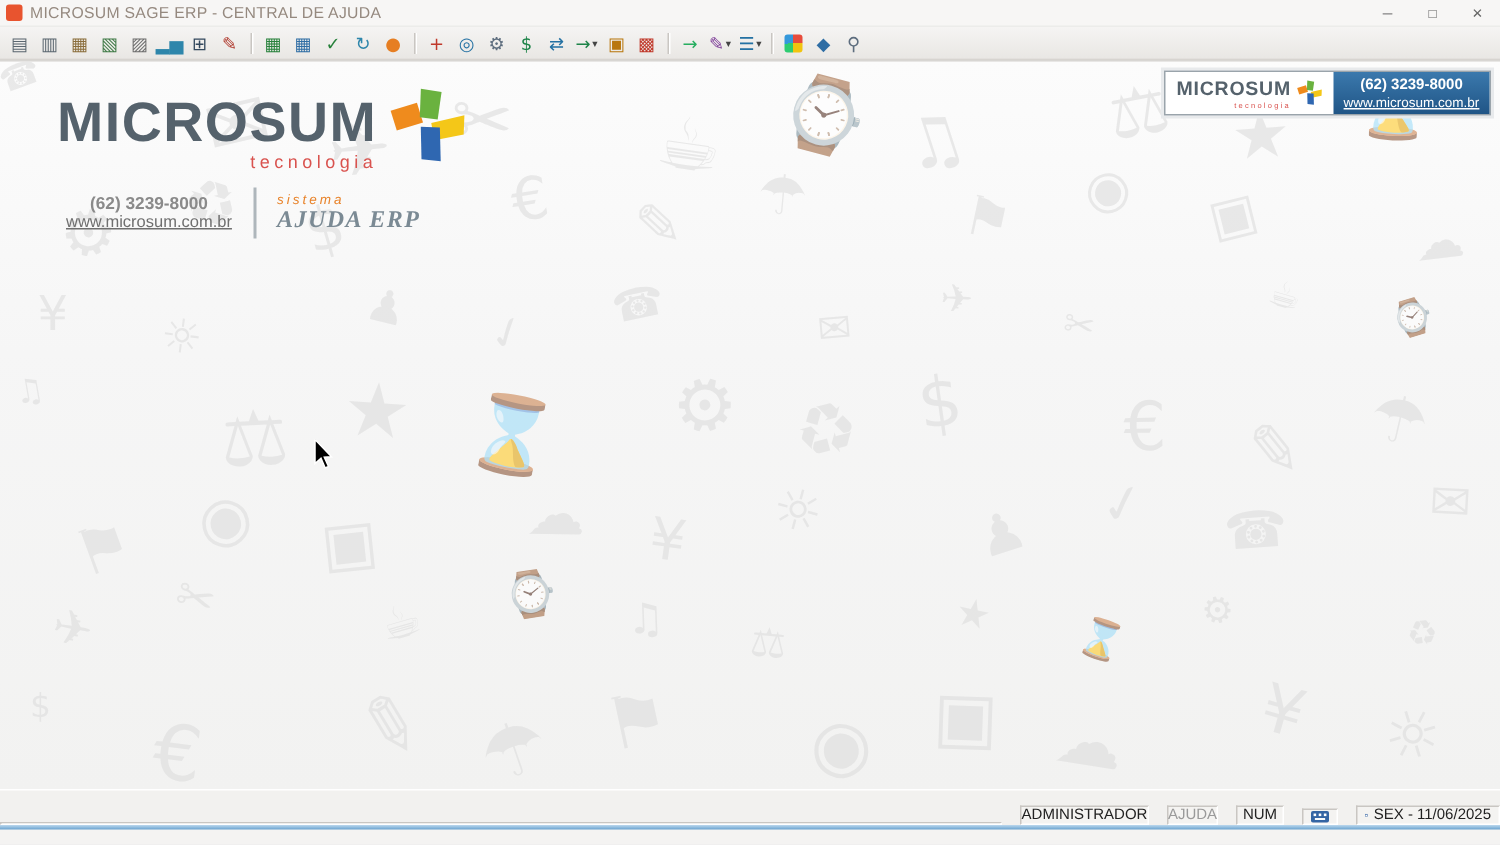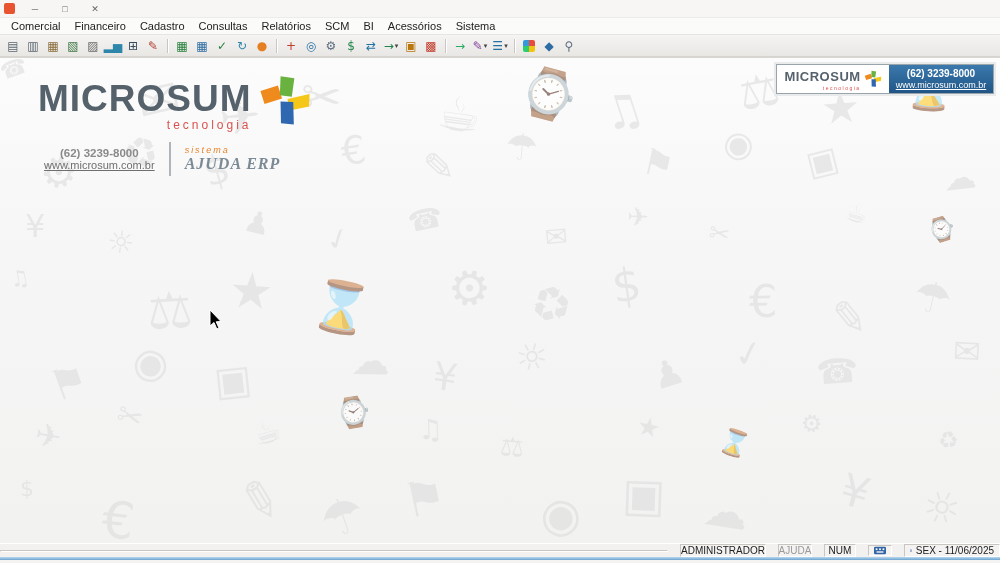--- a/index.html
+++ b/index.html
@@ -73,58 +73,48 @@
   .badge-logo-sub { font-size:5px; color:#d9534f; letter-spacing:1.5px; text-align:right; }
   .badge-right { width:104px; background:linear-gradient(#3b79ad,#205586);
     display:flex; flex-direction:column; align-items:center; justify-content:center; }
   .badge-phone { color:#fff; font-size:10px; font-weight:bold; line-height:12px; }
   .badge-site { color:#fff; font-size:9px; text-decoration:underline; line-height:11px;
     cursor:pointer; }
 
   .cursor { position:absolute; left:209px; top:252px; pointer-events:none; }
 
   
-  .statusbar { height:14px; background:#f2f1ef; display:flex; align-items:center;
+  .statusbar { height:24px; background:#f2f1ef; display:flex; align-items:flex-end;
     border-top:1px solid #ffffff;gap:12px; }
   .seg { border:1px solid; border-color:#c9c6c2 #ffffff #ffffff #c9c6c2;
     background:#f4f3f1; font-size:10px; display:flex; align-items:center;
     justify-content:center; padding:0 5px; white-space:nowrap; color:#222; }
   .seg-main { flex:1 1 auto; }
   .seg-admin { width:86px; }
   .seg-caps { width:34px; color:#9a9a9a; }
   .seg-num { width:32px; }
   .seg-kbd { width:24px; }
   .seg-date { width:96px; gap:4px; }
   .frame-bottom { height:3px; background:linear-gradient(#bcd8ee,#6aa3cf); }
 </style>
 </head>
 <body>
 
 <div class="window">
 
   <div class="titlebar">
     <span class="app-icon"></span>
+    <span class="win-title">MICROSUM SAGE ERP - CENTRAL DE AJUDA</span>
     <div class="win-controls">
       <span class="win-btn">─</span>
       <span class="win-btn">□</span>
       <span class="win-btn">✕</span>
     </div>
   </div>
 
-  <div class="menubar" id="menubar">
-      <span class="menu-item">Comercial</span>
-      <span class="menu-item">Financeiro</span>
-      <span class="menu-item">Cadastro</span>
-      <span class="menu-item">Consultas</span>
-      <span class="menu-item">Relatórios</span>
-      <span class="menu-item">SCM</span>
-      <span class="menu-item">BI</span>
-      <span class="menu-item">Acessórios</span>
-      <span class="menu-item">Sistema</span>
-    </div>
 
   <div class="toolbar" id="toolbar">
       <span class="tool">
         <span style="color: rgb(91, 103, 112);">▤</span>
       </span>
       <span class="tool">
         <span style="color: rgb(91, 103, 112);">▥</span>
       </span>
       <span class="tool">
         <span style="color: rgb(138, 109, 59);">▦</span>

